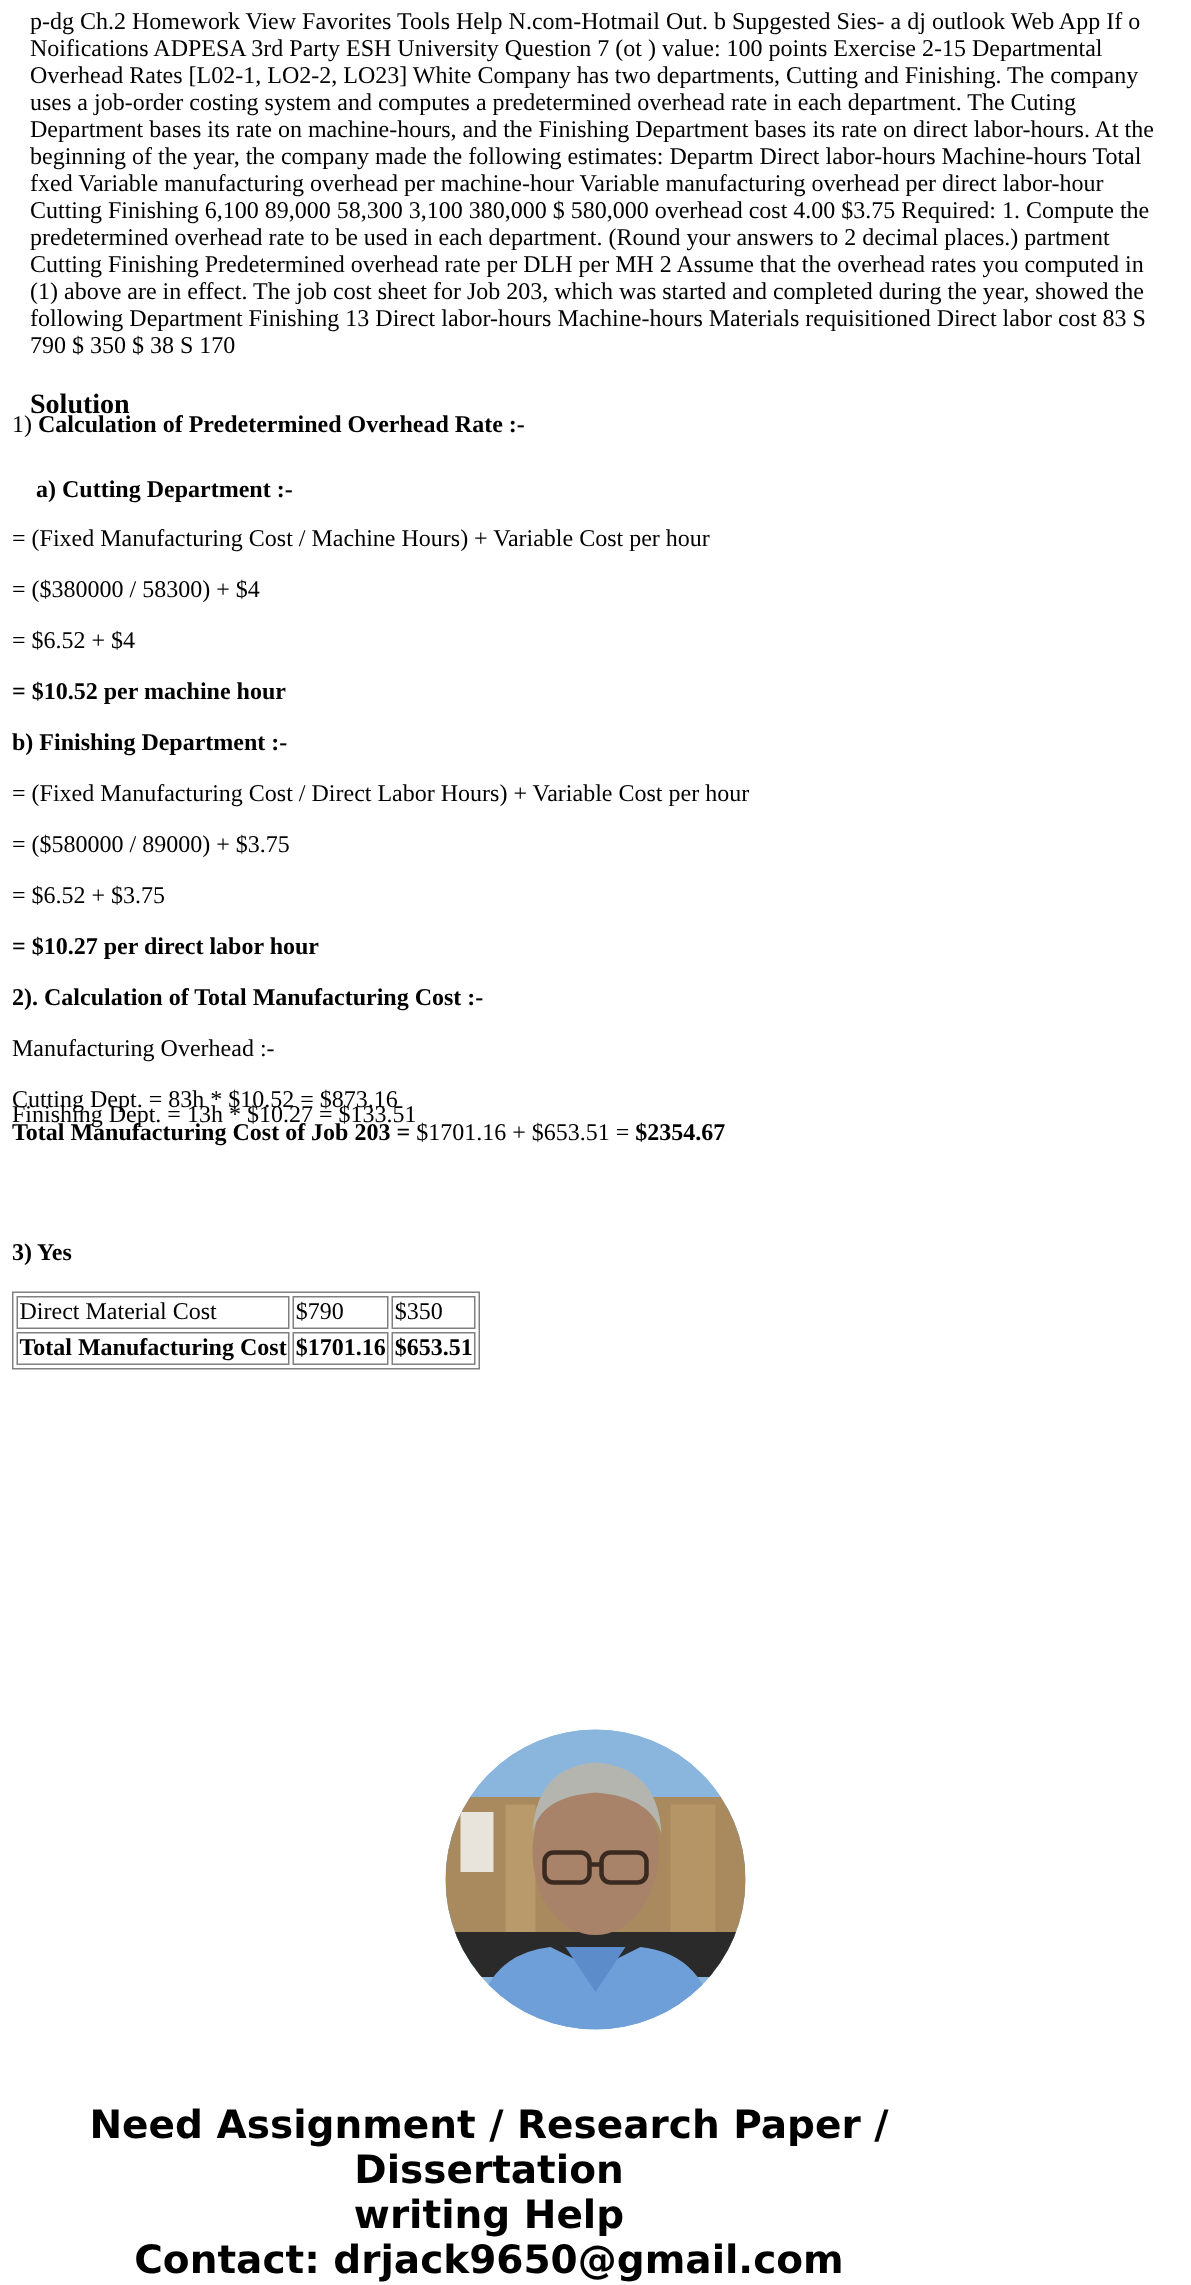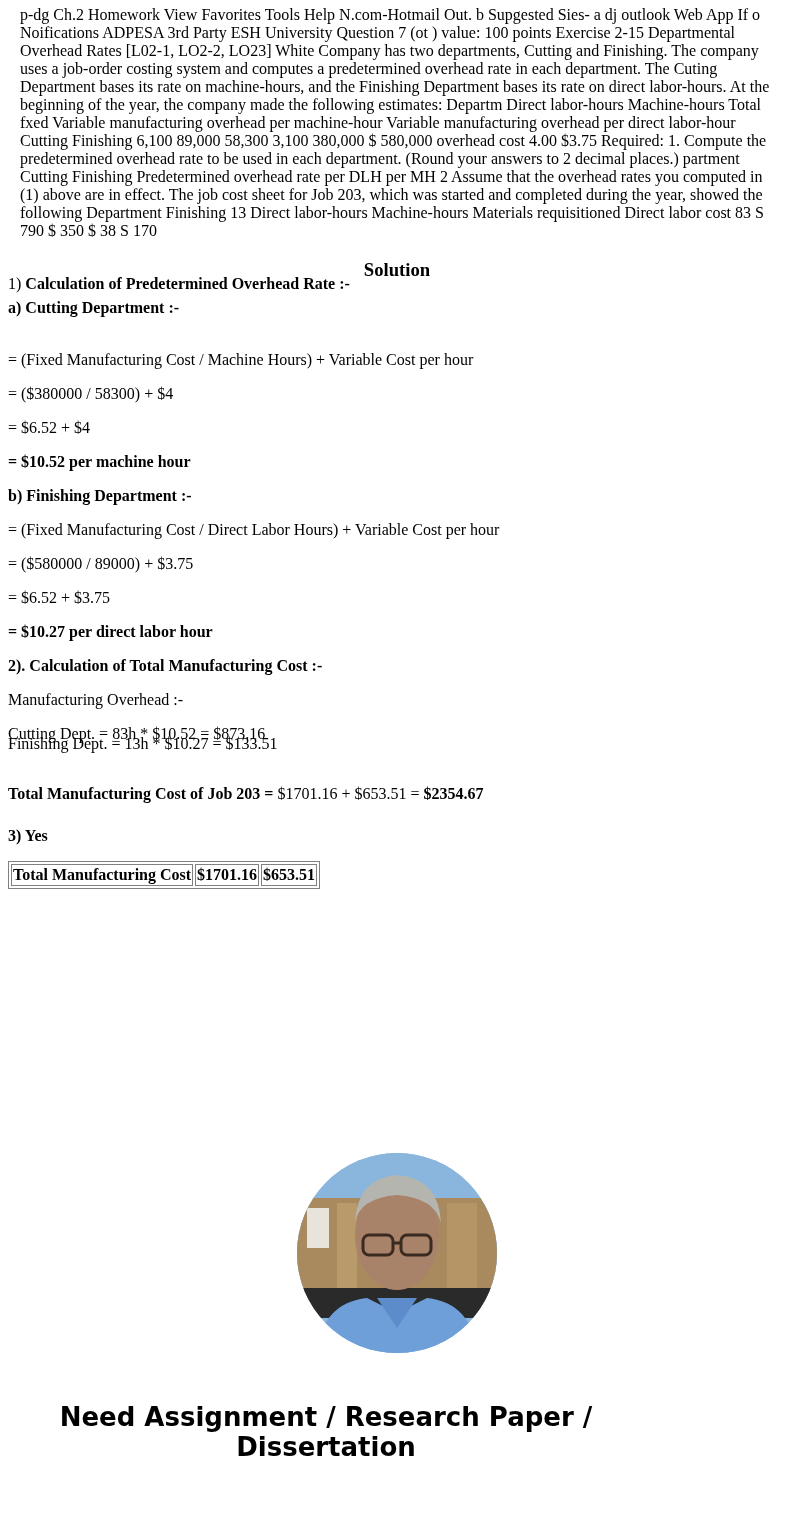--- a/index.html
+++ b/index.html
@@ -16,21 +16,20 @@
     .question {
       margin: 6px 0 0 0;
       line-height: 18px;
       font-size: 16px;
     }
     h3.solution-title {
       font-size: 18.7px;
       font-weight: bold;
       margin: 19px 0 0 0;
       line-height: 22px;
-      text-align: center;
     }
     p.line {
       margin: 0;
       line-height: 18px;
       position: absolute;
       left: 8px;
     }
     b { font-weight: bold; }
     table.summary {
       position: absolute;
@@ -72,39 +71,44 @@
   </style>
 </head>
 <body>
 
 <div class="page">
   <div class="question">p-dg Ch.2 Homework View Favorites Tools Help N.com-Hotmail Out. b Supgested Sies- a dj outlook Web App If o Noifications ADPESA 3rd Party ESH University Question 7 (ot ) value: 100 points Exercise 2-15 Departmental Overhead Rates [L02-1, LO2-2, LO23] White Company has two departments, Cutting and Finishing. The company uses a job-order costing system and computes a predetermined overhead rate in each department. The Cuting Department bases its rate on machine-hours, and the Finishing Department bases its rate on direct labor-hours. At the beginning of the year, the company made the following estimates: Departm Direct labor-hours Machine-hours Total fxed Variable manufacturing overhead per machine-hour Variable manufacturing overhead per direct labor-hour Cutting Finishing 6,100 89,000 58,300 3,100 380,000 $ 580,000 overhead cost 4.00 $3.75 Required: 1. Compute the predetermined overhead rate to be used in each department. (Round your answers to 2 decimal places.) partment Cutting Finishing Predetermined overhead rate per DLH per MH 2 Assume that the overhead rates you computed in (1) above are in effect. The job cost sheet for Job 203, which was started and completed during the year, showed the following Department Finishing 13 Direct labor-hours Machine-hours Materials requisitioned Direct labor cost 83 S 790 $ 350 $ 38 S 170</div>
   <h3 class="solution-title">Solution</h3>
 </div>
 
 <p class="line" style="top:275px;"><span>1) </span><b>Calculation of Predetermined Overhead Rate :-</b></p>
-<p class="line" style="top:299px;"><b>a) Cutting Department :-</b></p>
+<p class="line" style="top:318px;margin-left:16px;"><b>a) Cutting Department :-</b></p>
 <p class="line" style="top:351px;">= (Fixed Manufacturing Cost / Machine Hours) + Variable Cost per hour</p>
 <p class="line" style="top:385px;">= ($380000 / 58300) + $4</p>
 <p class="line" style="top:419px;">= $6.52 + $4</p>
 <p class="line" style="top:453px;"><b>= $10.52 per machine hour</b></p>
 <p class="line" style="top:487px;"><b>b) Finishing Department :-</b></p>
 <p class="line" style="top:521px;">= (Fixed Manufacturing Cost / Direct Labor Hours) + Variable Cost per hour</p>
 <p class="line" style="top:555px;">= ($580000 / 89000) + $3.75</p>
 <p class="line" style="top:589px;">= $6.52 + $3.75</p>
 <p class="line" style="top:623px;"><b>= $10.27 per direct labor hour</b></p>
 <p class="line" style="top:657px;"><b>2). Calculation of Total Manufacturing Cost :-</b></p>
 <p class="line" style="top:691px;">Manufacturing Overhead :-</p>
 <p class="line" style="top:725px;">Cutting Dept. = 83h * $10.52 = $873.16</p>
 <p class="line" style="top:735px;">Finishing Dept. = 13h * $10.27 = $133.51</p>
-<p class="line" style="top:785px;"><b>Total Manufacturing Cost of Job 203 =</b><span> $1701.16 + $653.51 = </span><b>$2354.67</b></p>
+<p class="line" style="top:747px;"><b>Total Manufacturing Cost of Job 203 =</b><span> $1701.16 + $653.51 = </span><b>$2354.67</b></p>
 <p class="line" style="top:827px;"><b>3) Yes</b></p>
 
 <table class="summary">
   <tbody>
+  <tr>
+    <td>Direct Material Cost</td>
+    <td>$790</td>
+    <td>$350</td>
+  </tr>
   <tr>
     <td><b>Total Manufacturing Cost</b></td>
     <td><b>$1701.16</b></td>
     <td><b>$653.51</b></td>
   </tr>
 </tbody>
   </table>
 
 <div class="avatar">
   <svg width="200" height="200" viewBox="0 0 200 200">
@@ -119,13 +123,15 @@
     <rect x="66" y="82" width="30" height="20" rx="6" fill="none" stroke="#3a2a20" stroke-width="3"></rect>
     <rect x="104" y="82" width="30" height="20" rx="6" fill="none" stroke="#3a2a20" stroke-width="3"></rect>
     <line x1="96" y1="90" x2="104" y2="90" stroke="#3a2a20" stroke-width="3"></line>
     <path d="M20 200 Q25 150 70 145 L100 160 L130 145 Q175 150 180 200 Z" fill="#6f9fd8"></path>
     <path d="M80 145 L100 175 L120 145 Z" fill="#5d8ccb"></path>
   </svg>
 </div>
 
 <div class="footer">
   <div>Need Assignment / Research Paper / Dissertation</div>
+  <div>writing Help</div>
+  <div>Contact: drjack9650@gmail.com</div>
 </div>
 
 </body></html>

